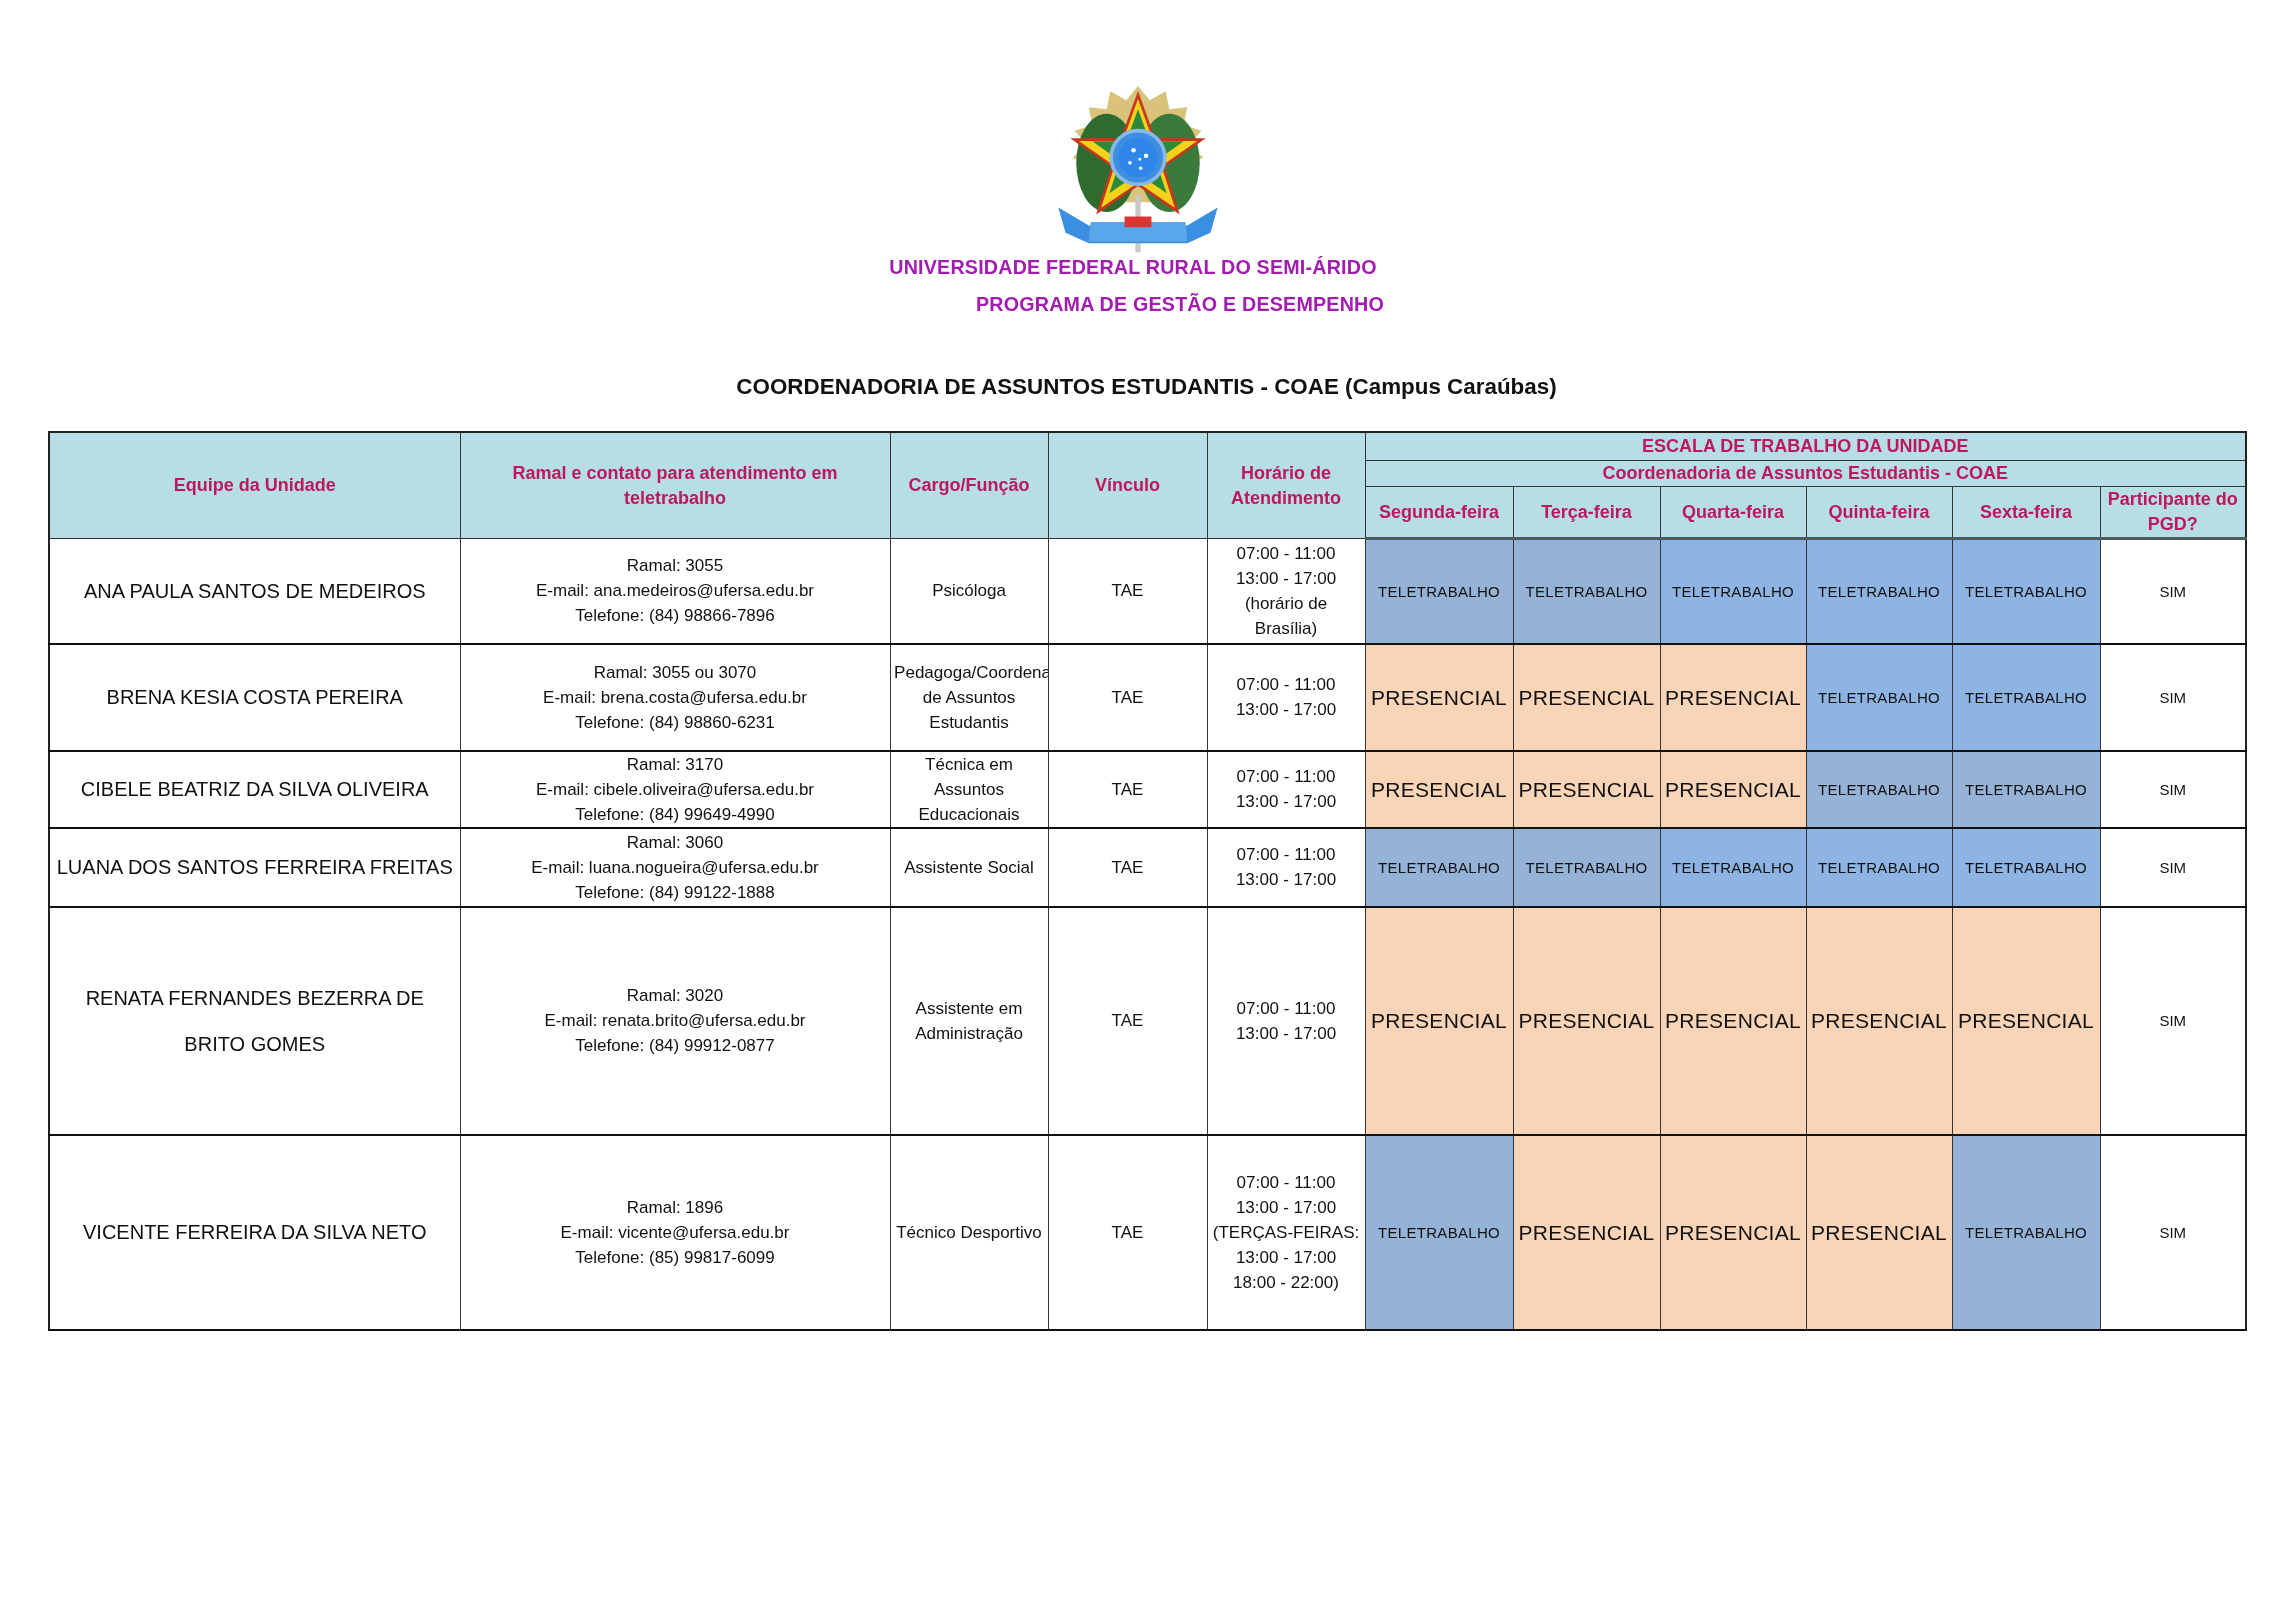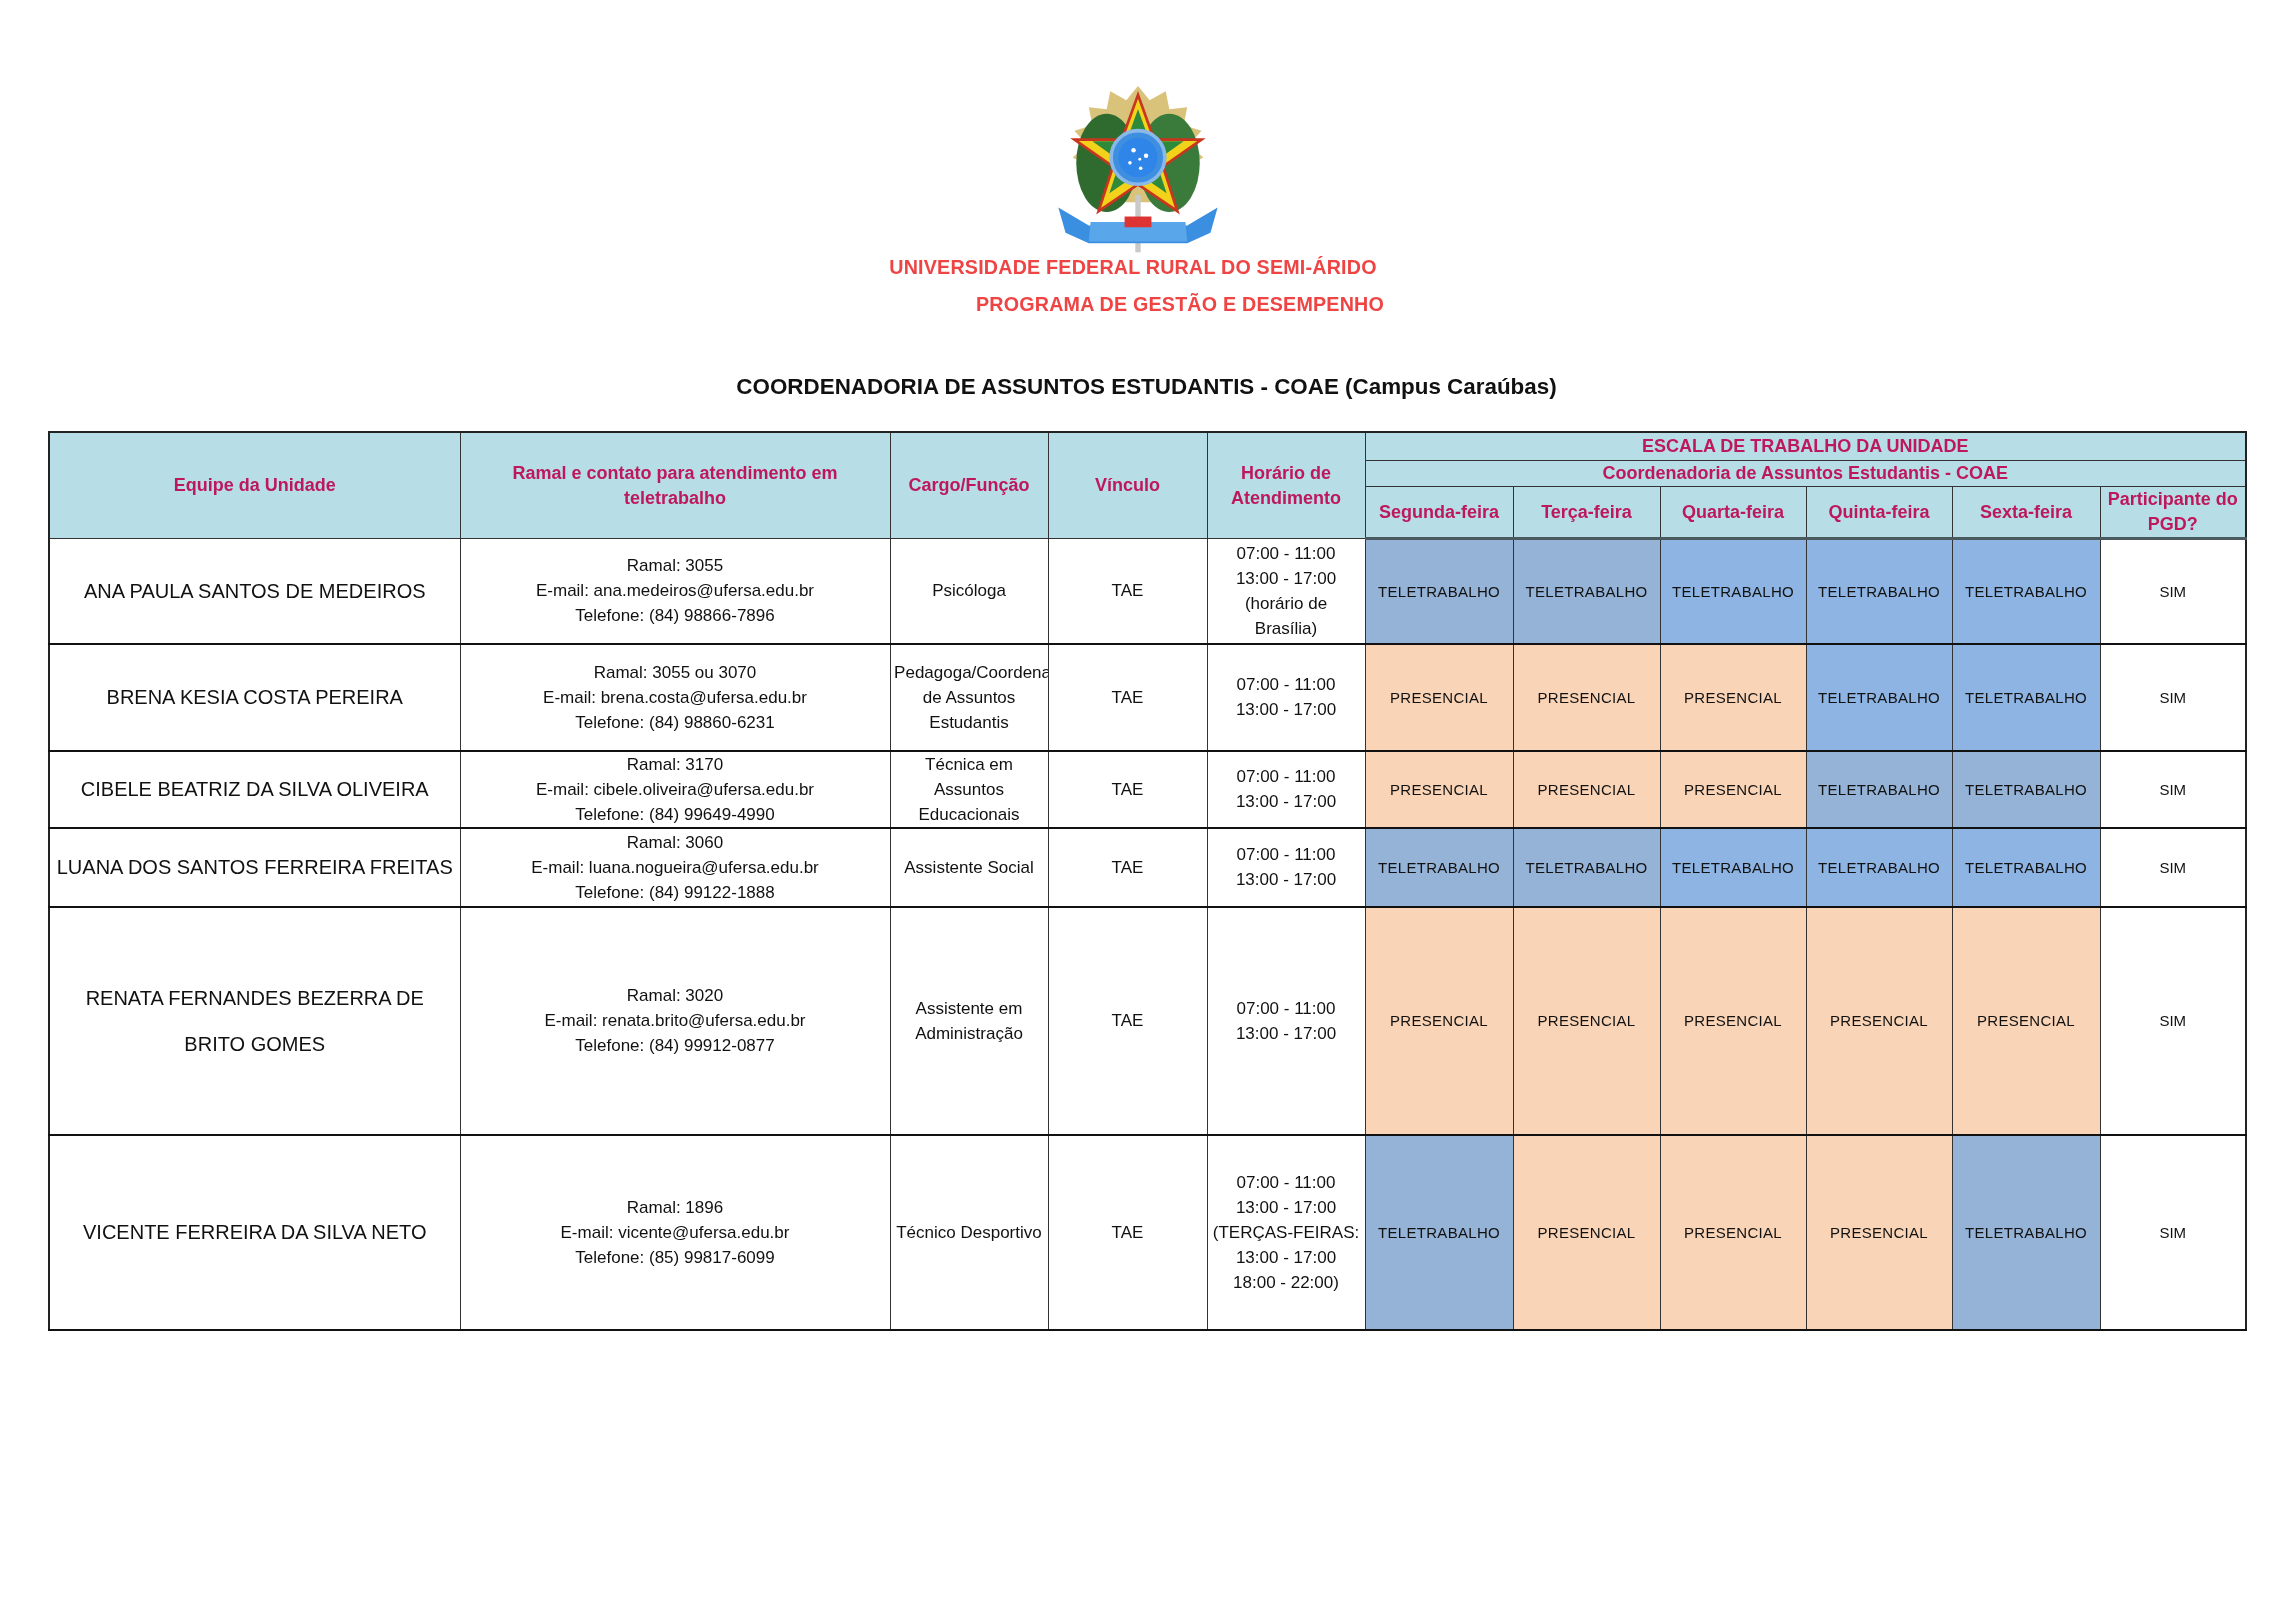--- a/index.html
+++ b/index.html
@@ -1,41 +1,41 @@
 <!DOCTYPE html>
 <html style="font-size:14.3px"><head>
 <meta charset="utf-8">
 <style>
   html, body { margin: 0; padding: 0; background: #ffffff; }
   body { width: 2293px; height: 1621px; position: relative; overflow: hidden;
          font-family: "Liberation Sans", "DejaVu Sans", sans-serif; color: #111; }
   .emblem { position: absolute; left: 1053px; top: 82px; width: 170px; height: 176px; }
   .org-line { position: absolute; left: 0; width: 2266px; text-align: center;
-              font-weight: bold; font-size: 19.7px; letter-spacing: 0.2px; color: #ef4444; }
+              font-weight: bold; font-size: 19.7px; letter-spacing: 0.2px; color: #a21caf; }
   #org1 { top: 256px; }
   #org2 { top: 293px; padding-left: 47px; }
   .doc-title { position: absolute; left: 0; width: 2293px; top: 374px; text-align: center;
                font-weight: bold; font-size: 22.4px; color: #111; }
   table.schedule { position: absolute; left: 48px; top: 431px; width: 2196px;
                    border-collapse: collapse; table-layout: fixed; }
   table.schedule td, table.schedule th { border: 1.8px solid #333; padding: 0 3.6px;
                    text-align: center; vertical-align: middle; overflow: hidden; }
   table.schedule th { background: #b7dde6; font-weight: bold; font-size: 18px; color: #be185d;
                    line-height: 25px; }
   thead tr:last-child th { border-bottom: 3.6px solid #4a5a5e; }
   tr.h1 th { height: 27px; }
   tr.h2 th { height: 25px; }
   tr.h3 th { height: 50px; }
   td { font-size: 17px; line-height: 25px; background: #fff; }
   td.name { font-size: 20px; line-height: 46px; }
   tbody tr { border-bottom: 2.7px solid #111; }
   tbody tr td { border-bottom: 2.7px solid #111; }
   td.tele { background: #95b3d7; font-size: 15px; letter-spacing: 0.3px; }
   td.tele.bright { background: #8db4e2; }
-  td.pres { background: #fad4b6; font-size: 15px; letter-spacing: 0.3px; margin-top: 16px; }
+  td.pres { background: #fad4b6; font-size: 21px; letter-spacing: 0.3px; margin-top: 16px; }
   td.sim { font-size: 15px; margin-top: 28px; }
   .line { display: block; }
   table.schedule { border: 2.7px solid #222; }
 </style>
 </head>
 <body>
 
 <svg class="emblem" viewBox="0 0 190 196">
 
   <polygon points="95,4 108,20 126,10 130,30 150,28 146,48 166,54 152,70 168,84 150,94 160,112 140,114 142,134 48,134 50,114 30,112 40,94 22,84 38,70 24,54 44,48 40,28 60,30 64,10 82,20" fill="#d9c27a"></polygon>

